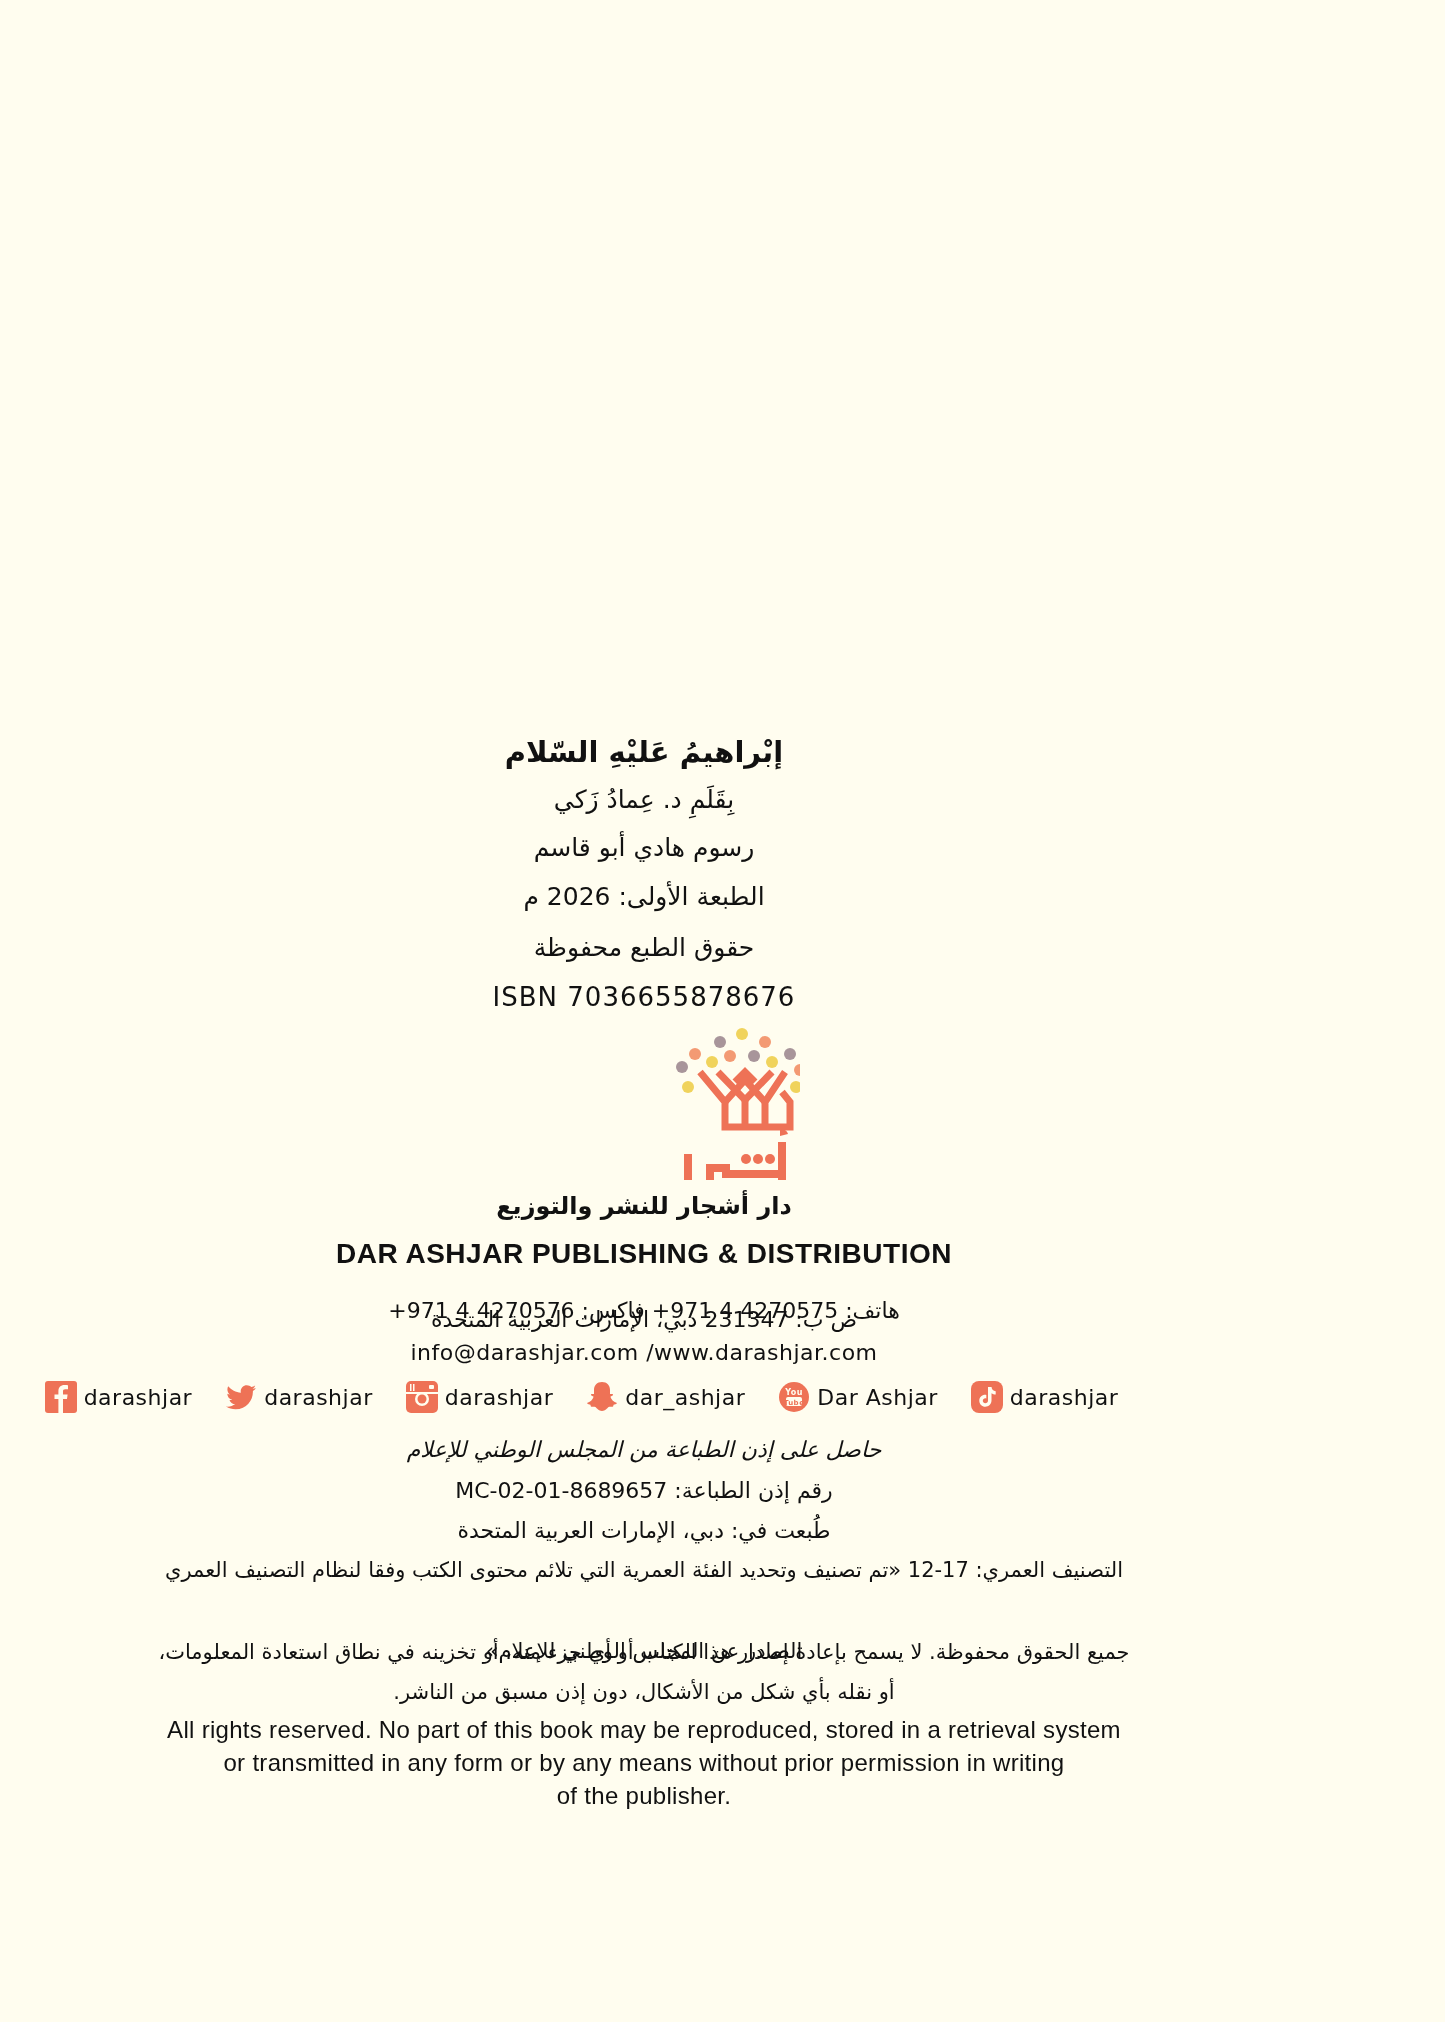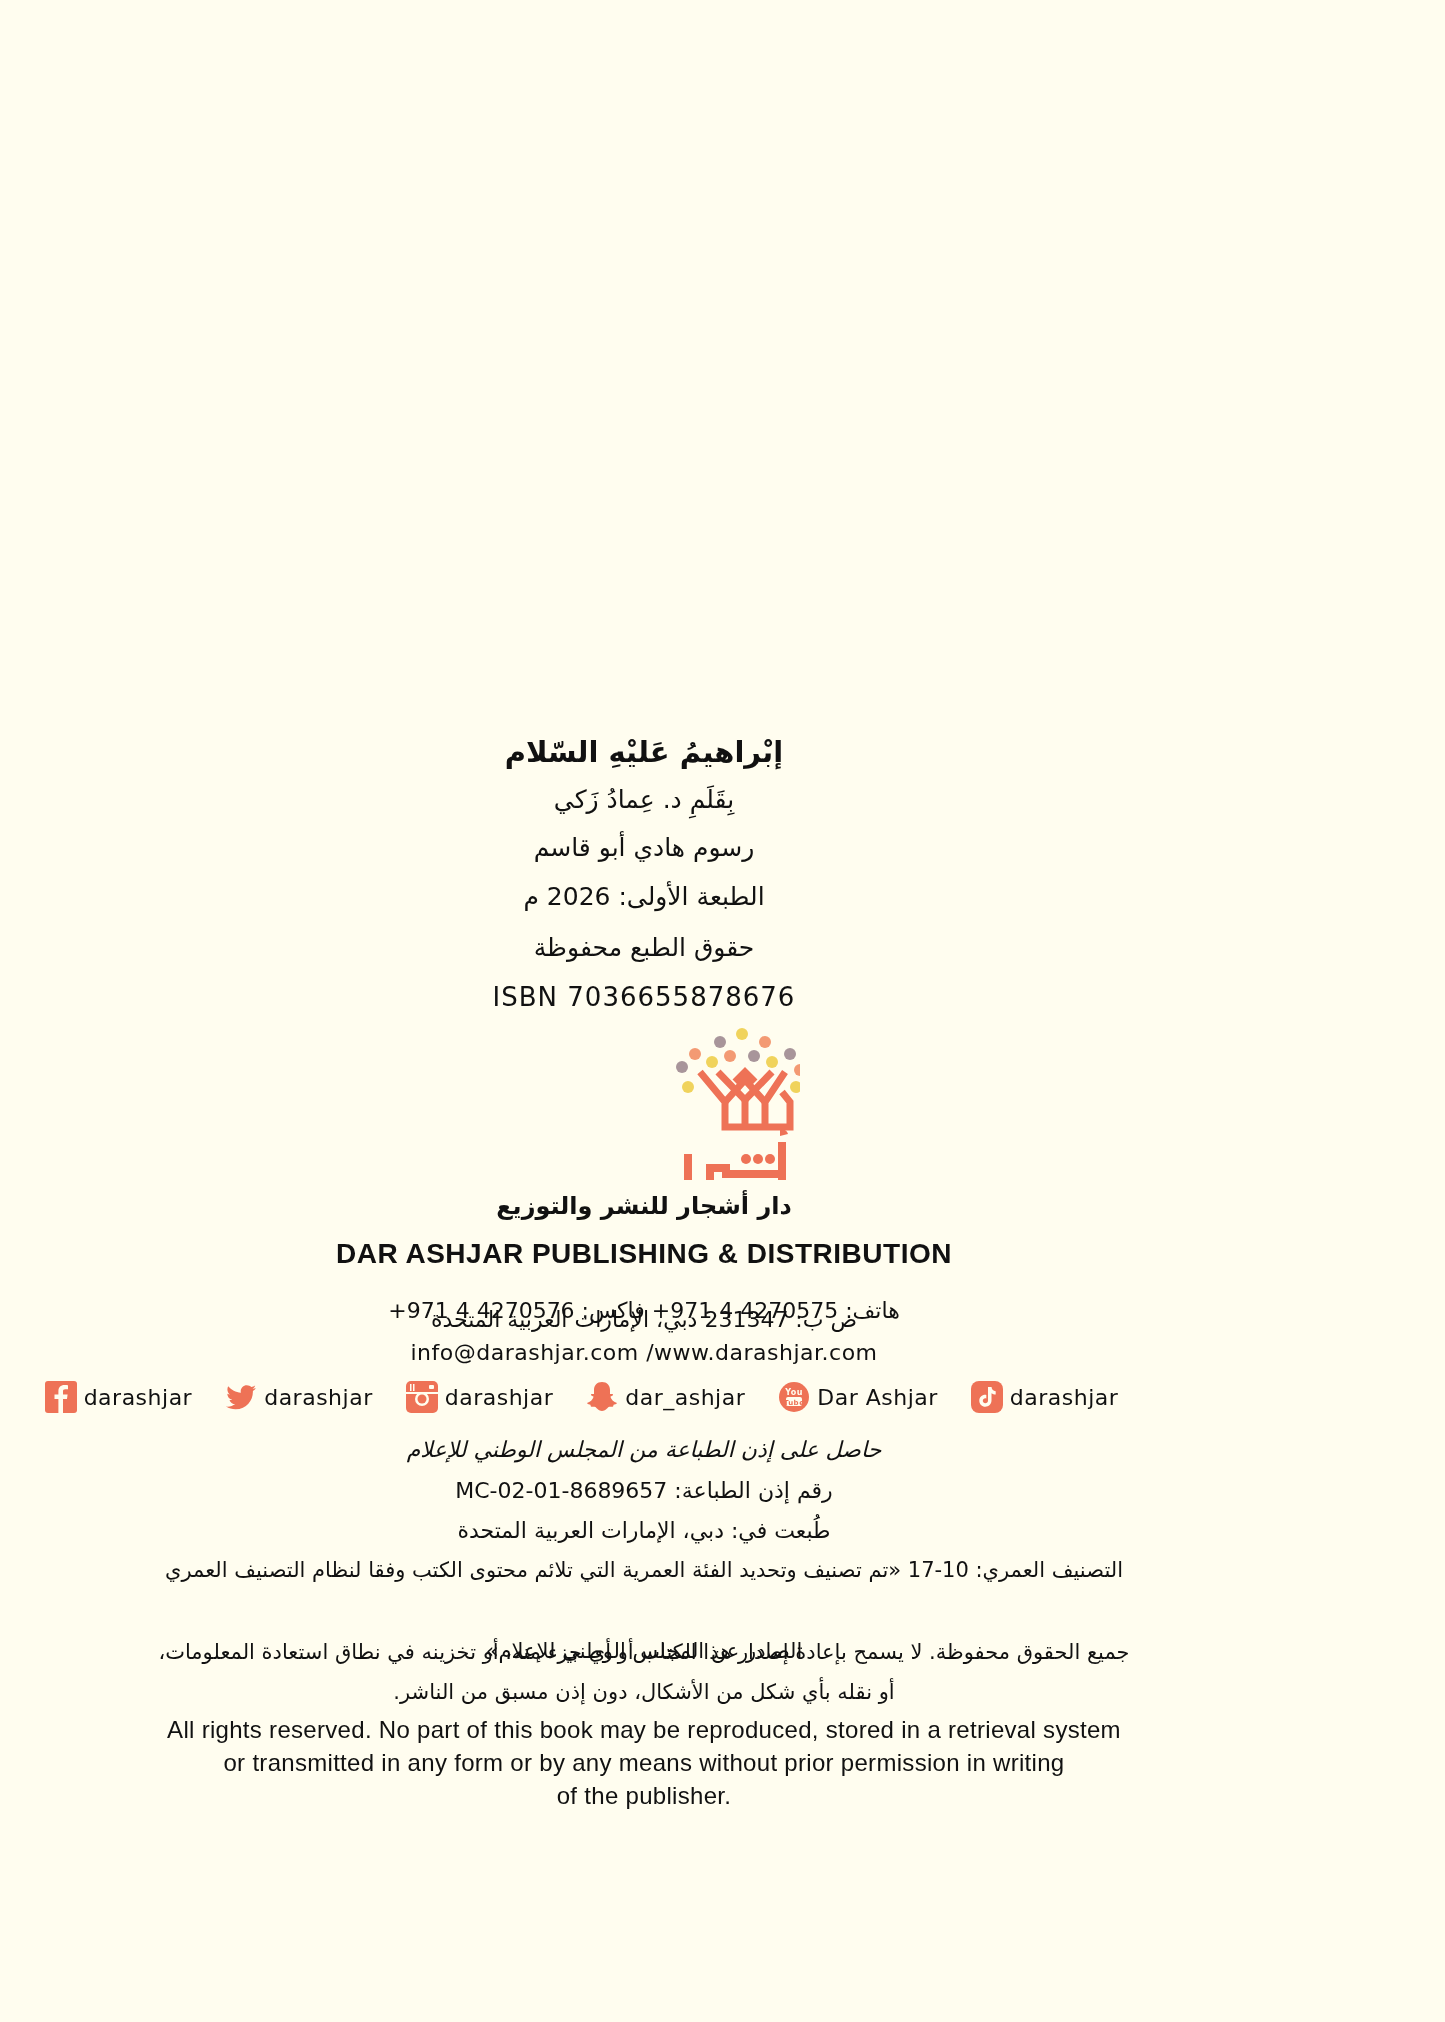--- a/index.html
+++ b/index.html
@@ -146,21 +146,21 @@
       <path d="M18 7 h3.5 c0.3 2.5 1.8 4 4.2 4.2 v3.4 c-1.6 0 -3 -0.5 -4.2 -1.3 v7.2 c0 3.6 -2.9 6.2 -6.2 6.2 s-6 -2.6 -6 -6 c0 -3.6 3.2 -6.4 7 -5.8 v3.6 c-1.7 -0.6 -3.5 0.5 -3.5 2.2 c0 1.4 1.1 2.5 2.5 2.5 c1.5 0 2.7 -1.1 2.7 -2.8z" fill="#fffdef"></path>
     </svg>
     <span>darashjar</span>
   </div>
 </div>
 
 <div class="center ar permit p1">حاصل على إذن الطباعة من المجلس الوطني للإعلام</div>
 <div class="center ar permit p2">رقم إذن الطباعة: MC-02-01-8689657</div>
 <div class="center ar permit p3">طُبعت في: دبي، الإمارات العربية المتحدة</div>
 
-<div class="center ar cls1">التصنيف العمري: 10-17 «تم تصنيف وتحديد الفئة العمرية التي تلائم محتوى الكتب وفقا لنظام التصنيف العمري</div>
+<div class="center ar cls1">التصنيف العمري: 17-12 «تم تصنيف وتحديد الفئة العمرية التي تلائم محتوى الكتب وفقا لنظام التصنيف العمري</div>
 <div class="center ar cls2">الصادر عن المجلس الوطني للإعلام»</div>
 
 <div class="center ar rr1">جميع الحقوق محفوظة. لا يسمح بإعادة إصدار هذا الكتاب أو أي جزء منه، أو تخزينه في نطاق استعادة المعلومات،</div>
 <div class="center ar rr2">أو نقله بأي شكل من الأشكال، دون إذن مسبق من الناشر.</div>
 
 <div class="center en e1">All rights reserved. No part of this book may be reproduced, stored in a retrieval system</div>
 <div class="center en e2">or transmitted in any form or by any means without prior permission in writing</div>
 <div class="center en e3">of the publisher.</div>
 
 </body></html>

